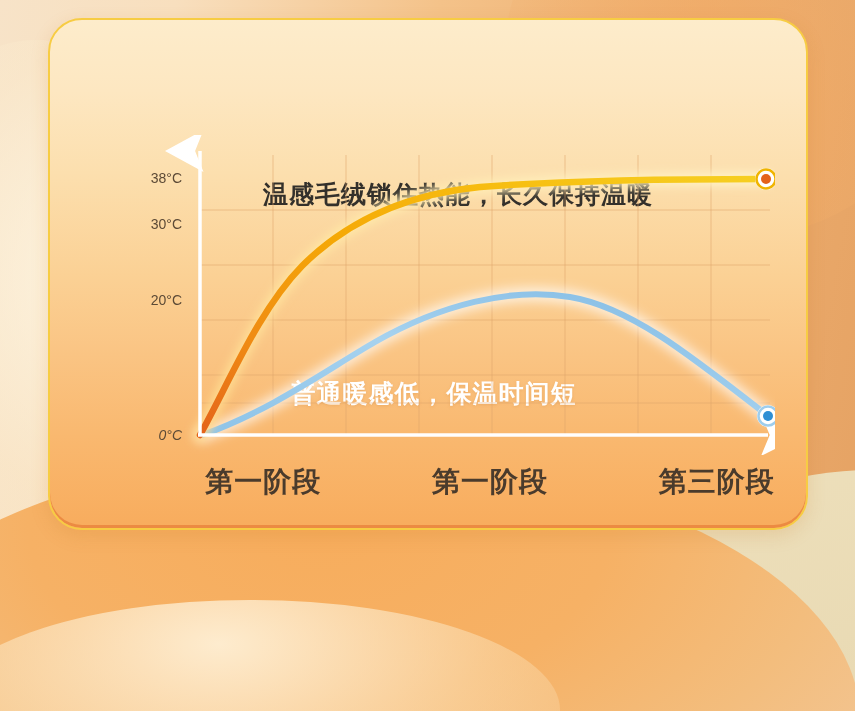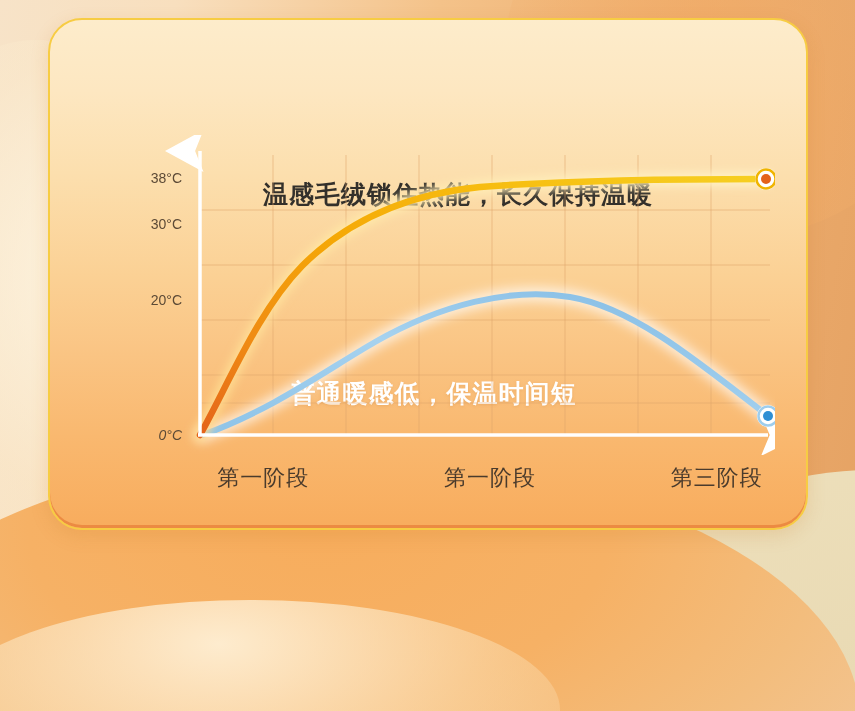--- a/index.html
+++ b/index.html
@@ -150,24 +150,25 @@
   #x-axis-labels {
     position: absolute;
     left: 100px;
     top: 443px;
     width: 680px;
     display: flex;
   }
   .x-tick {
     flex: 1 1 0;
     text-align: center;
-    font-size: 22px;
+    font-size: 28px;
     color: #4a3b2c;
     letter-spacing: 1px;
     white-space: nowrap;
+    font-weight: bold;
   }
 
   
   #annotation-top {
     position: absolute;
     left: 0;
     top: 158px;
     width: 100%;
     padding-left: 60px;
     box-sizing: border-box;

